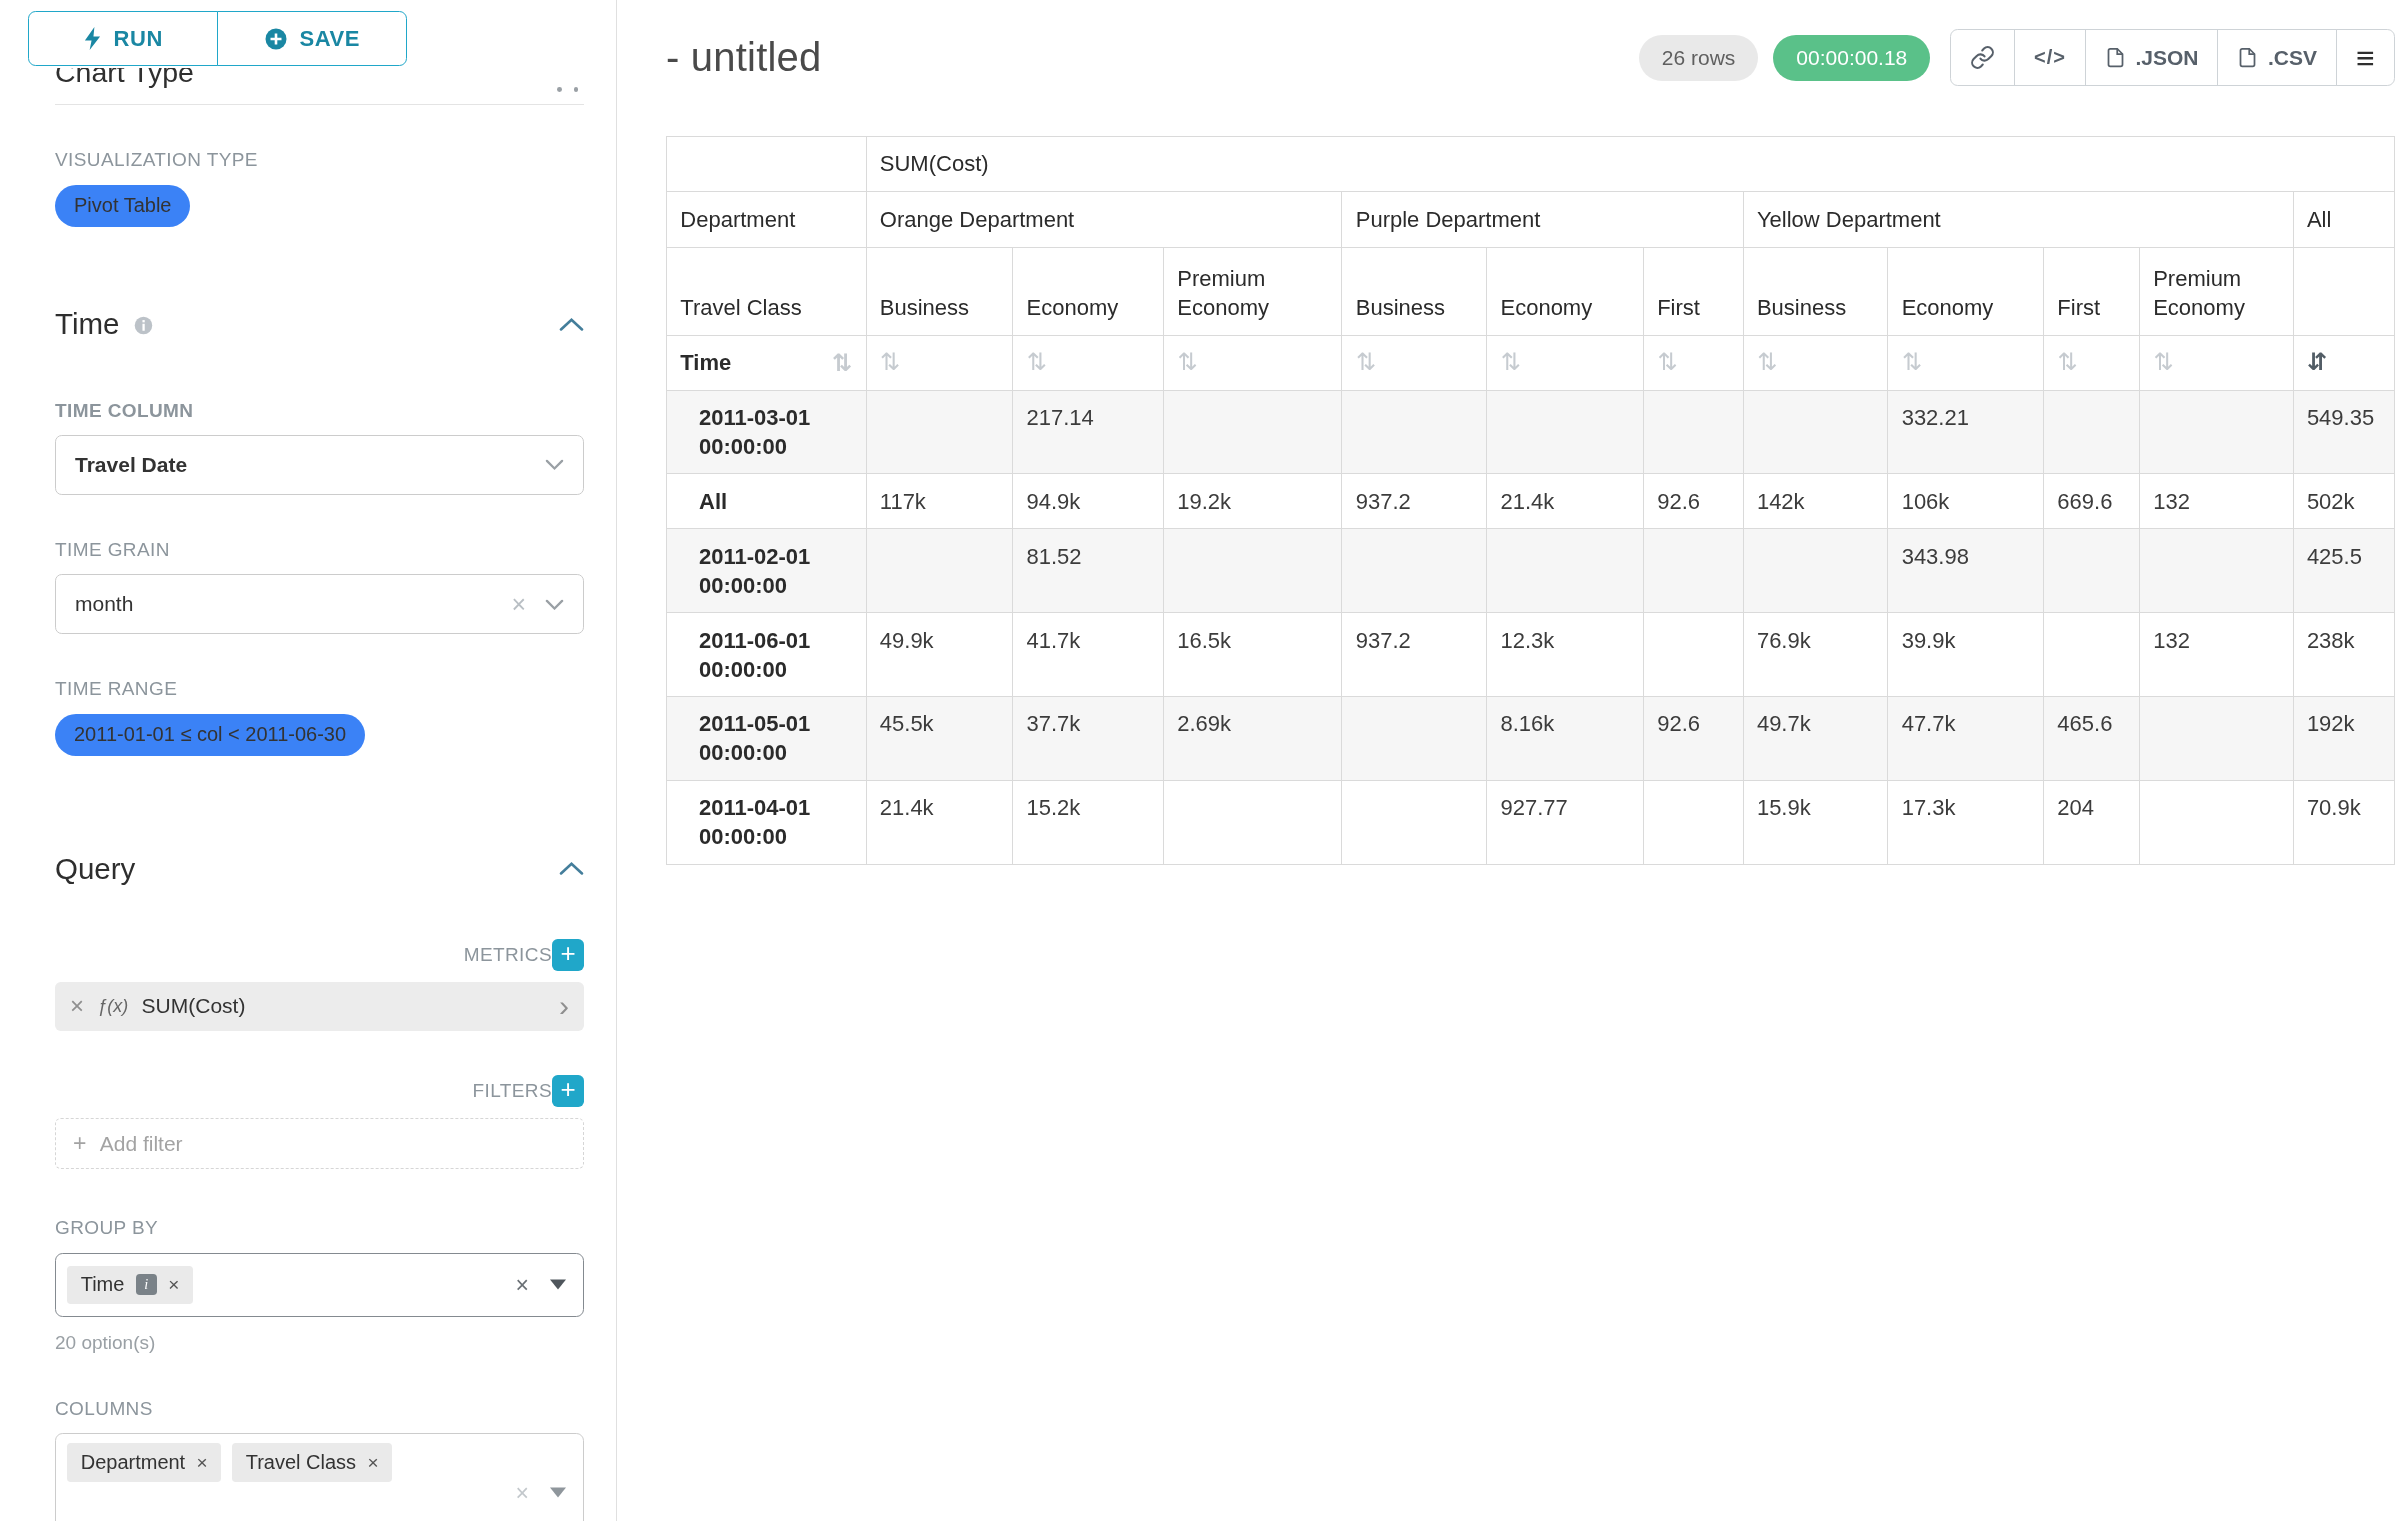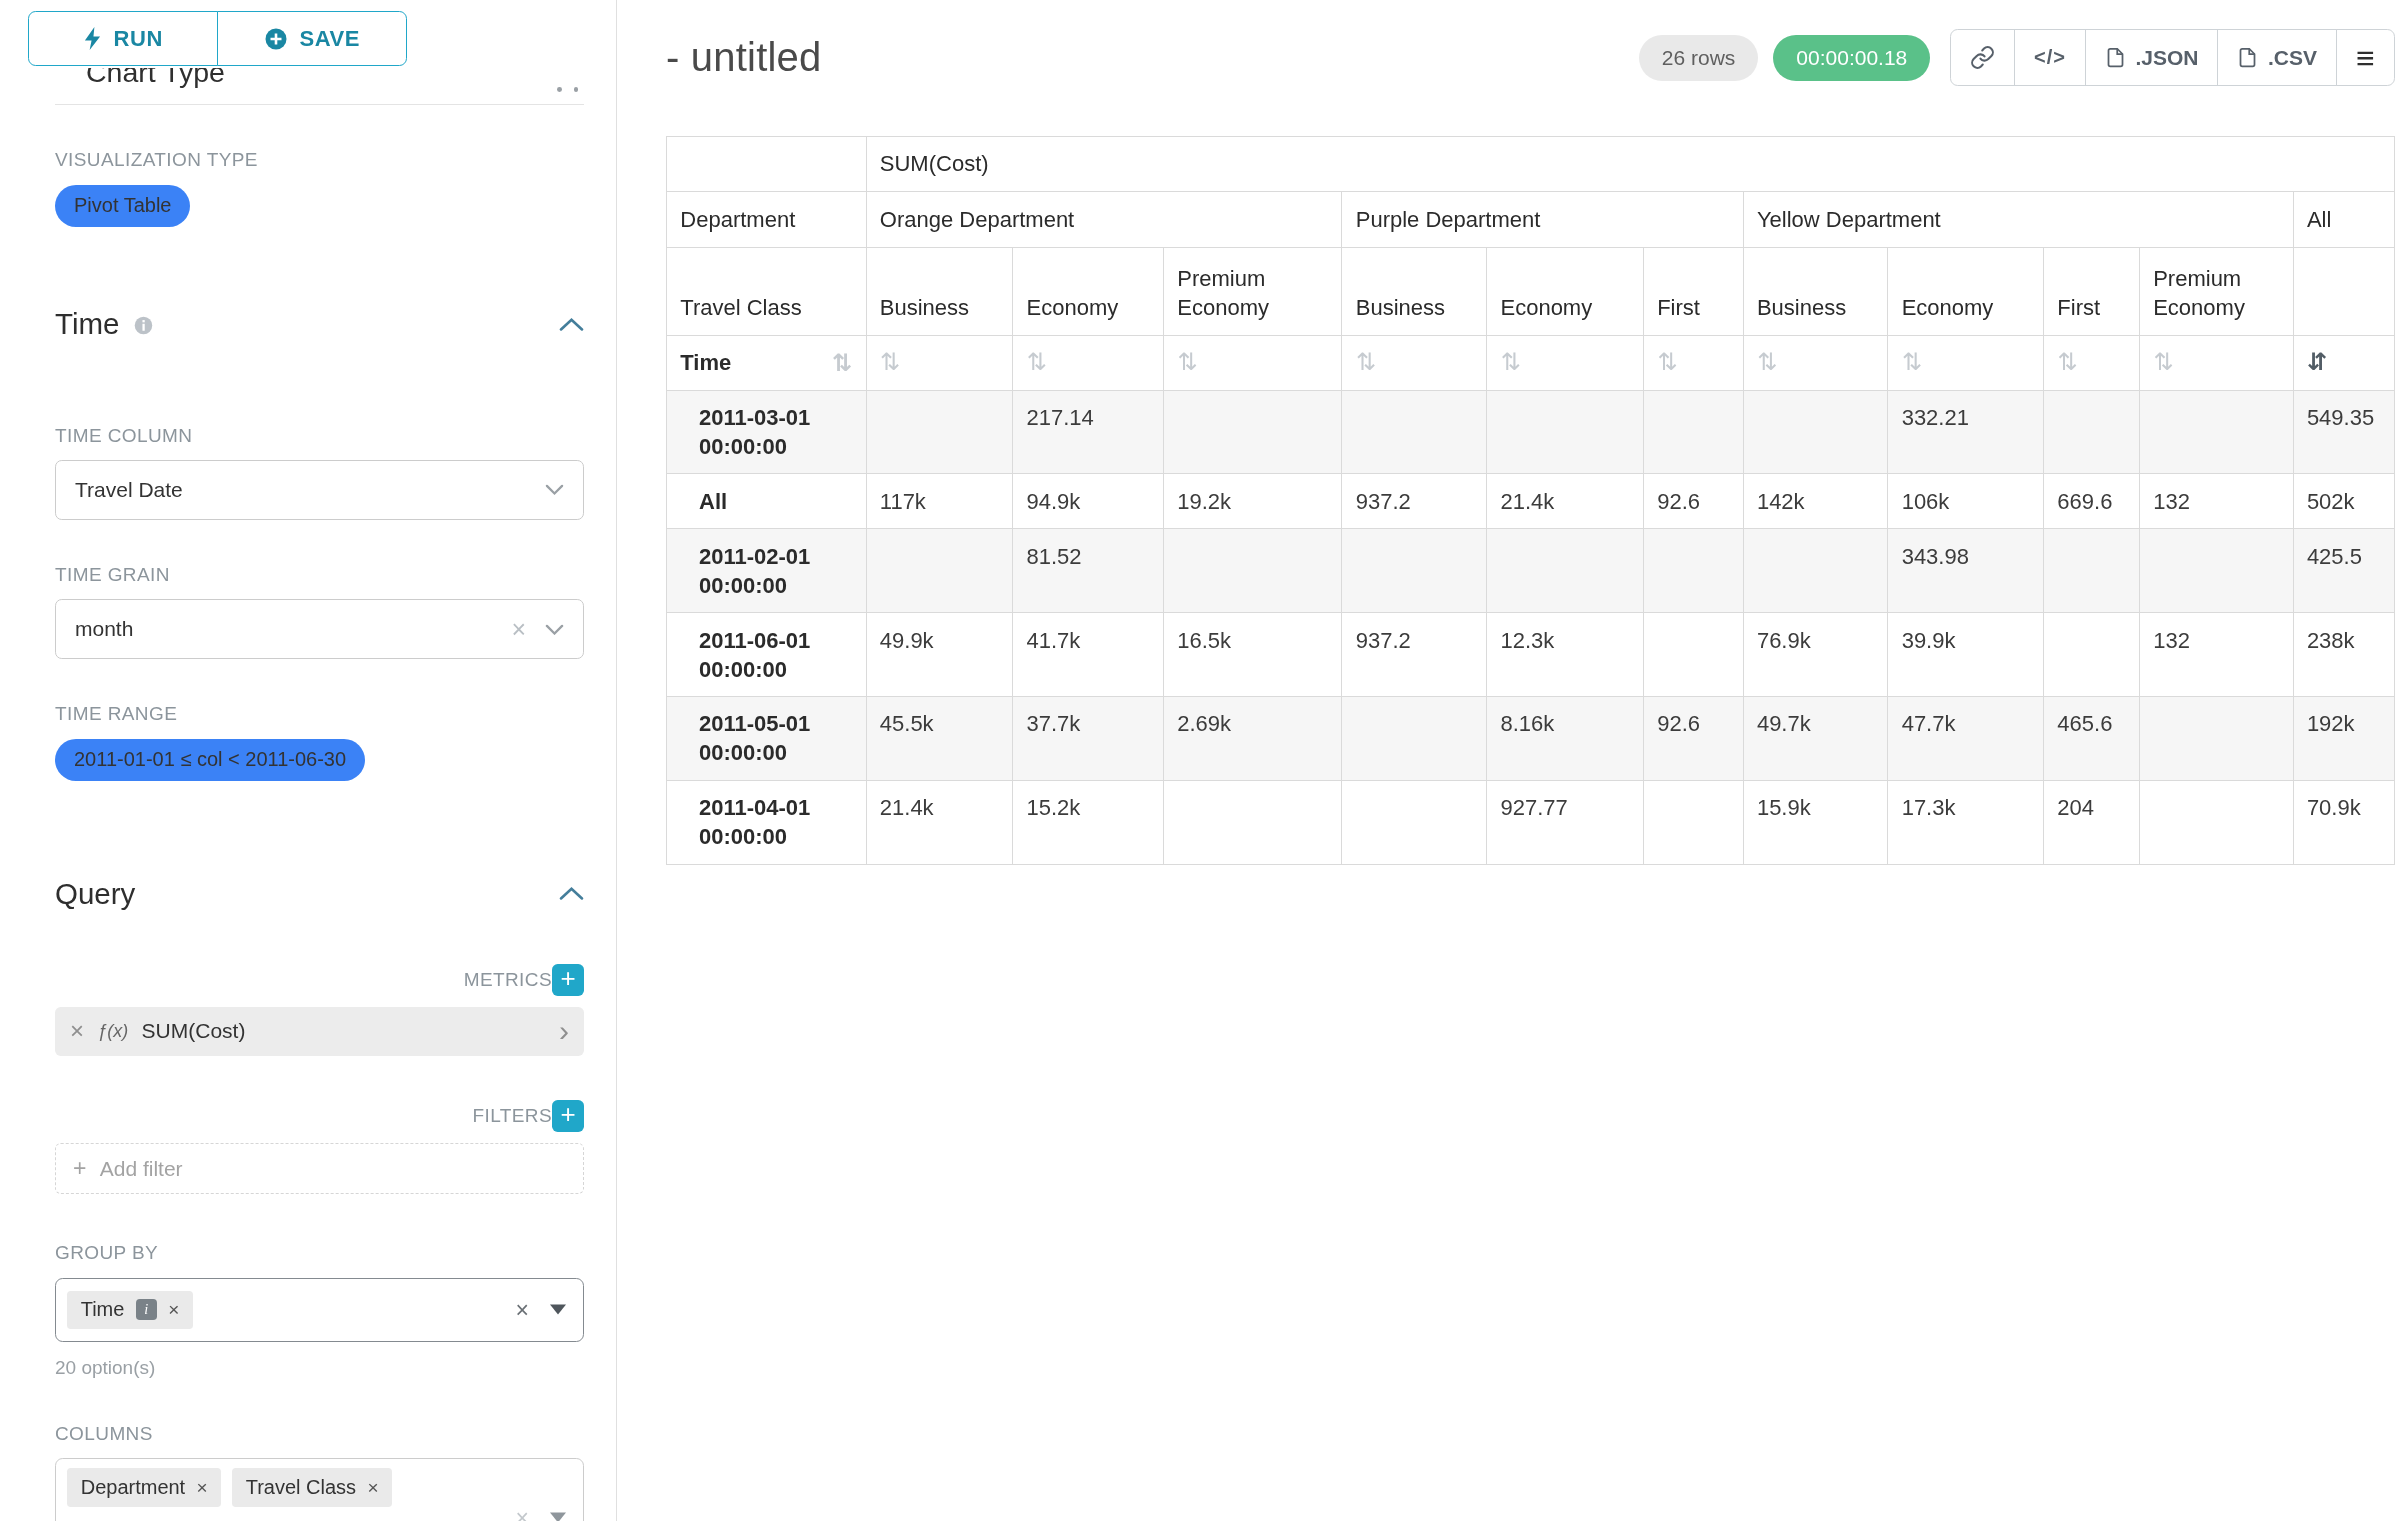--- a/index.html
+++ b/index.html
@@ -7,36 +7,36 @@
   body{font-family:"Liberation Sans","DejaVu Sans",sans-serif;color:#333;background:#fff;font-size:21px;}
   .app{display:flex;height:100%;}
 
   
   .sidebar{width:617px;min-width:617px;height:100%;border-right:1px solid #e0e0e0;padding:0 32px 0 55px;overflow:hidden;position:relative;background:#fff;}
   .topbar{padding-top:11.4px;margin-left:-27px;}
   .btn-group{display:inline-flex;}
   .tealbtn{display:inline-flex;align-items:center;justify-content:center;gap:11.4px;width:190px;height:55px;background:#fff;border:1px solid #20a7c9;color:#1a87a3;font-size:22px;font-weight:700;letter-spacing:0.5px;cursor:pointer;font-family:inherit;}
   .tealbtn.left{border-radius:7.6px 0 0 7.6px;}
   .tealbtn.right{border-radius:0 7.6px 7.6px 0;margin-left:-1px;}
-  .clipped-head{height:28.5px;overflow:hidden;position:relative;margin-top:1.9px;margin-left:31px;}
+  .clipped-head{height:28.5px;overflow:hidden;position:relative;margin-top:1.9px;}
   .clipped-head h3{font-size:28.5px;font-weight:500;color:#2f2f2f;margin-top:-12.4px;}
   .clip-dots{position:absolute;right:5.7px;bottom:4.8px;display:flex;gap:11.4px;}
   .clip-dots i{width:4.8px;height:4.8px;background:#9aa0a5;border-radius:50%;}
   .divider{border:none;border-top:1px solid #e4e4e4;margin-top:7.6px;}
   .ctl-label{font-size:19px;color:#8c959c;letter-spacing:0.4px;margin-bottom:13.3px;}
   .pill{display:inline-block;background:#3b82f6;border-radius:23px;padding:9.5px 19px;font-size:20px;color:#333;}
   .ctl.viz{margin-top:44px;}
   .section-head{display:flex;align-items:center;gap:13.3px;}
   .section-head h2{font-size:29.5px;font-weight:500;color:#2e2e2e;}
   .time-head{margin-top:80px;}
   .query-head{margin-top:96px;}
   .collapse{margin-left:auto;display:flex;cursor:pointer;}
   .info-ic{display:flex;margin-top:3.8px;}
   .ctl{margin-top:44px;}
-  .ctl.timecol{margin-top:84px;}
+  .ctl.timecol{margin-top:59px;font-weight:bold;}
   .ctl.metrics{margin-top:53px;}
   .ctl.groupby{margin-top:48px;}
   .select{height:60px;border:1px solid #ccc;border-radius:6.7px;display:flex;align-items:center;padding:0 19px;background:#fff;font-size:21px;}
   .sel-val{color:#333;}
   .spacer{margin-left:auto;}
   .caret{display:flex;}
   .clear-x{color:#b9bfc4;font-size:25px;line-height:1;cursor:pointer;}
   .select .clear-x{margin-right:19px;}
   .label-row{display:flex;align-items:center;justify-content:flex-end;margin-bottom:11.4px;}
   .label-row .ctl-label{margin-bottom:0;}

